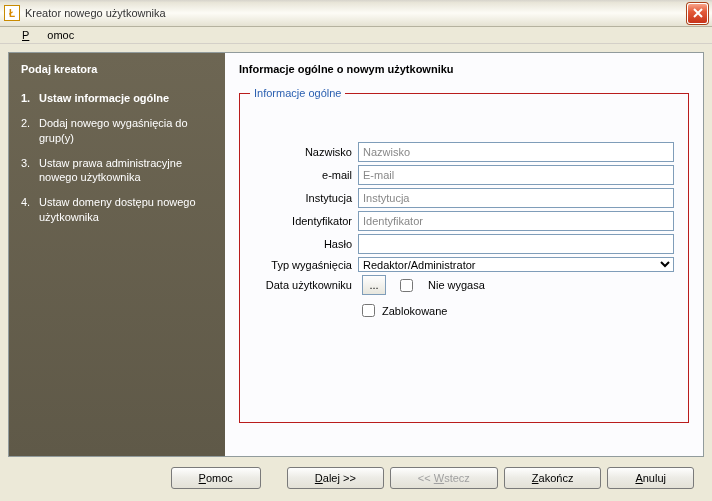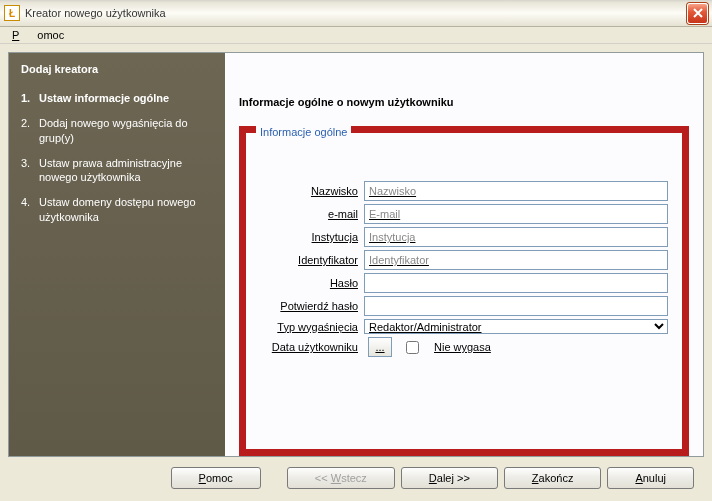--- a/index.html
+++ b/index.html
@@ -44,21 +44,21 @@
     border-radius: 3px;
     box-shadow: 0 0 0 1px #a9431a;
     display: flex;
     align-items: center;
     justify-content: center;
     cursor: pointer;
   }
   .close-btn svg { width: 10px; height: 10px; }
   .menubar {
     background: #ece9d8;
-    padding: 2px 6px;
+    padding: 2px 16px;
     border-bottom: 1px solid #d4d0c8;
   }
   .menubar span { padding: 2px 6px; cursor: pointer; }
   .menubar span u { text-decoration: underline; }
   .content-wrap {
     padding: 8px;
   }
   .content {
     display: flex;
     border: 1px solid #919b9c;
@@ -82,33 +82,31 @@
     display: flex;
     margin-bottom: 10px;
     line-height: 1.35;
   }
   .steps li .num { width: 18px; flex-shrink: 0; }
   .steps li.active { font-weight: bold; }
   .mainpane {
     flex: 1;
     padding: 10px 14px;
     color: #000;
-    margin-top: 33px;
   }
   .mainpane h3 {
     margin: 0 0 18px 0;
     font-size: 11px;
     font-weight: bold;
   }
   .groupbox {
-    border: 7px solid #b91c1c;
+    border: 1px solid #b91c1c;
     padding: 48px 14px 25px 14px;
     position: relative;
     height: 330px;
-    text-decoration: underline;
   }
   .groupbox .legend {
     position: absolute;
     top: -7px;
     left: 10px;
     background: #fcfcfe;
     padding: 0 4px;
     color: #2a5fb0;
   }
   .form-row {
@@ -205,21 +203,21 @@
 </div>
 
 <div class="menubar">
   <span><u>P</u><span></span><span>omoc</span></span>
 </div>
 
 <div class="content-wrap">
   <div class="content">
 
     <div class="sidebar">
-      <h3>Dodaj kreatora</h3>
+      <h3>Podaj kreatora</h3>
       <ol class="steps">
         <li class="active">
           <span class="num">1.</span>
           <span>Ustaw informacje ogólne</span>
         </li>
         <li>
           <span class="num">2.</span>
           <span>Dodaj nowego wygaśnięcia do grup(y)</span>
         </li>
         <li>
@@ -250,46 +248,46 @@
         <div class="form-row">
           <label>Instytucja</label>
           <input type="text" value="Instytucja" style="">
         </div>
         <div class="form-row">
           <label>Identyfikator</label>
           <input type="text" value="Identyfikator" style="">
         </div>
         <div class="form-row">
           <label>Hasło</label>
-          <input type="password" style="">
-        </div>
-        <div class="form-row">
-          <label>Potwierdź hasło</label>
           <input type="password" style="">
         </div>
         <div class="form-row">
           <label>Typ wygaśnięcia</label>
           <select>
             <option>Redaktor/Administrator</option>
           </select>
         </div>
         <div class="form-row date-row">
           <label>Data użytkowniku</label>
           <button class="dots-btn">...</button>
           <div class="noexp">
             <input type="checkbox" style="">
             <span>Nie wygasa</span>
           </div>
         </div>
+        <div class="checkbox-row">
+          <input type="checkbox" style="">
+          <span>Zablokowane</span>
+        </div>
       </div>
     </div>
 
   </div>
 
   <div class="buttonbar">
     <button class="btn"><u>P</u>omoc</button>
     <div class="bb-space"></div>
+    <button class="btn"><u>D</u>alej &gt;&gt;</button>
     <button class="btn" disabled="">&lt;&lt; <u>W</u>stecz</button>
-    <button class="btn"><u>D</u>alej &gt;&gt;</button>
     <button class="btn"><u>Z</u>akończ</button>
     <button class="btn"><u>A</u>nuluj</button>
   </div>
 </div>
 
 </body></html>

